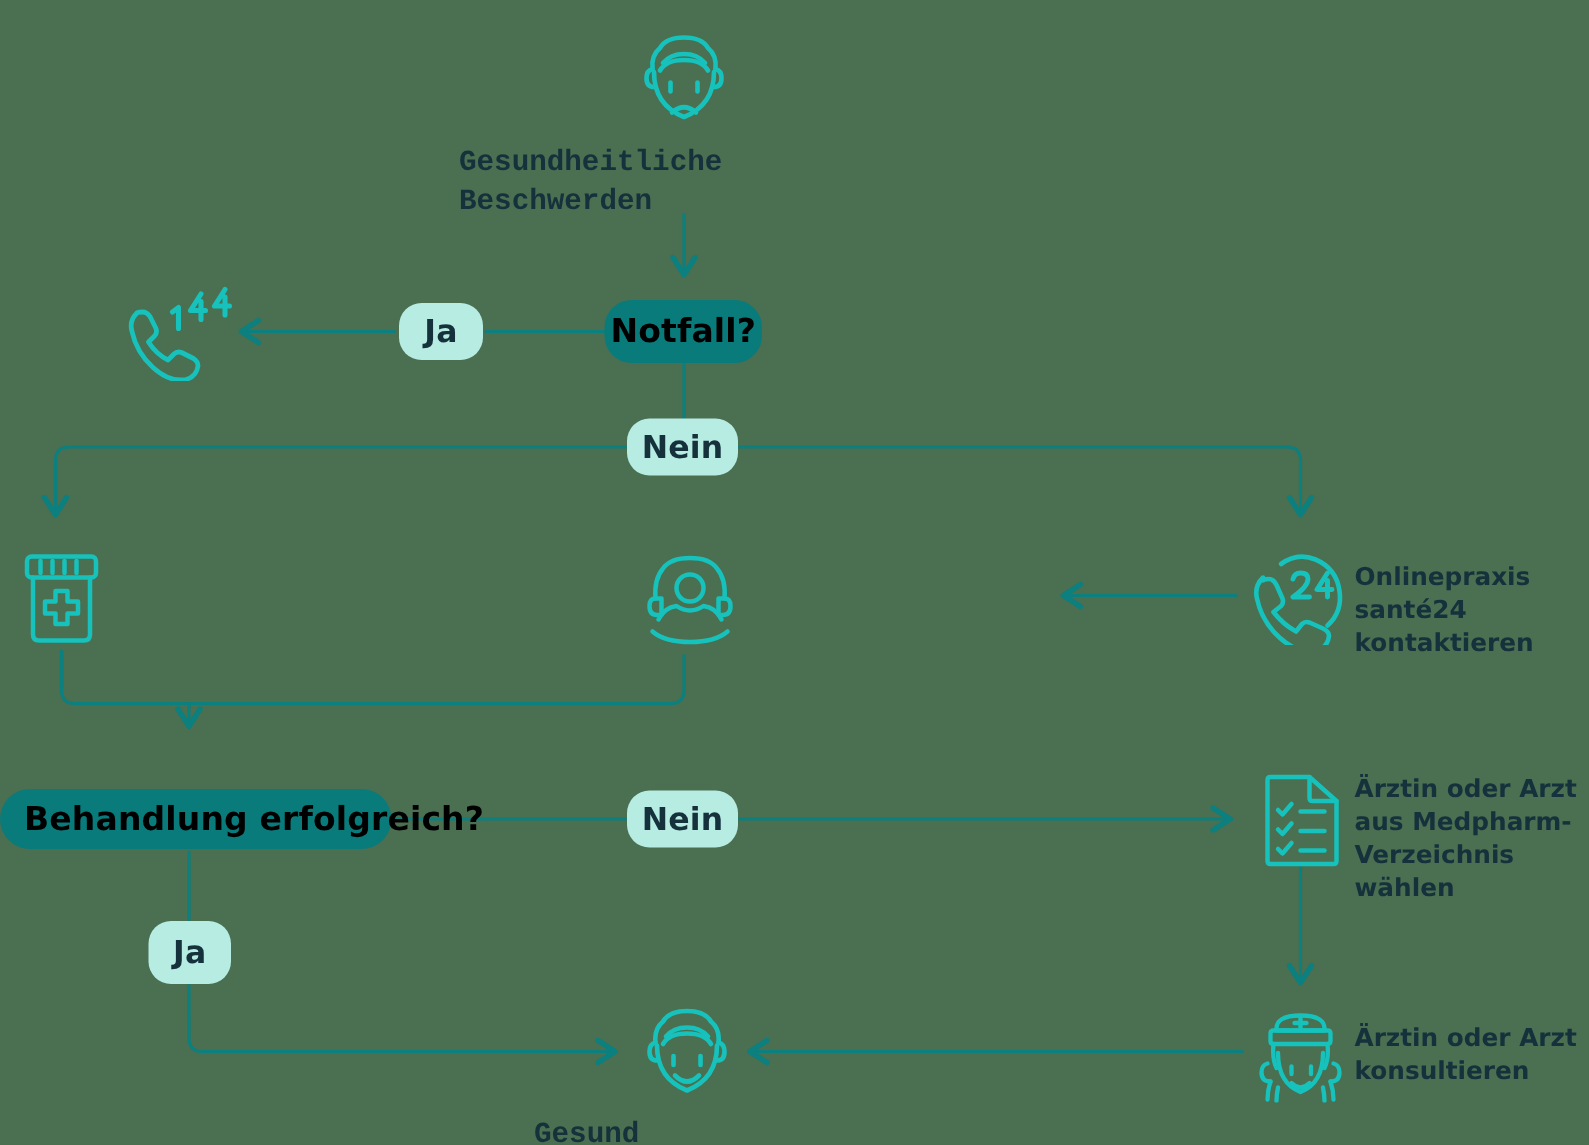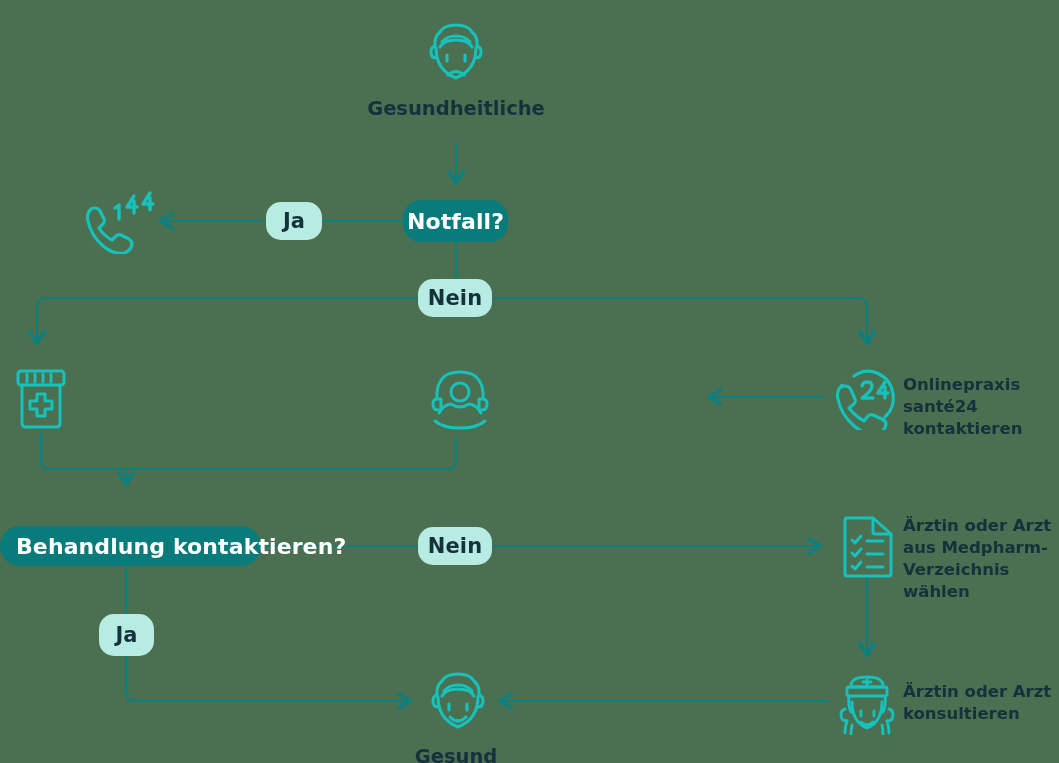--- a/index.html
+++ b/index.html
@@ -16,31 +16,31 @@
   
   .pill{
     position:absolute;
     display:flex;align-items:center;justify-content:center;
     box-sizing:border-box;
     border-radius:14px;
     font-weight:700;
     letter-spacing:.1px;
     white-space:nowrap;
   }
-  .pill-dark{background:#0a7b7b;color:#ffffff;font-size:22px;border-radius:18px;}
+  .pill-dark{background:#0a7b7b;color:#000000;font-size:22px;border-radius:18px;}
   .pill-light{background:#b7ece3;color:#15313c;font-size:21px;border-radius:15px;}
 
   
   .cap{
     position:absolute;
     color:#15313c;
     font-weight:700;
     line-height:1.33;
   }
-  .cap-center{text-align:center;}
+  .cap-center{font-family:Liberation Mono, monospace;}
   .cap-16{font-size:16.5px;}
   .cap-19{font-size:19.5px;}
 
   .icon{position:absolute;}
   .icon svg{display:block;}
 </style>
 </head>
 <body>
 
 <div id="stage">
@@ -90,20 +90,21 @@
       <path d="M13 30 q0 22 20 30 q20-8 20-30"></path>
       <path d="M17 29 q4-7 16-7 q12 0 16 7"></path>
       <path d="M19 24 q5-6 14-6 q9 0 14 6"></path>
       <line x1="24" y1="37" x2="24" y2="43"></line>
       <line x1="42" y1="37" x2="42" y2="43"></line>
       <path d="M25 57 q8-7 16 0"></path>
     </svg>
   </div>
   <div class="cap cap-center cap-19" style="left:306px;top:96px;width:300px;">
     <div>Gesundheitliche</div>
+    <div>Beschwerden</div>
   </div>
 
   <div class="pill pill-dark" style="left:403px;top:200px;width:105px;height:42px;">Notfall?</div>
 
   <div class="pill pill-light" style="left:266px;top:202px;width:56px;height:38px;">Ja</div>
 
   <div class="pill pill-light" style="left:418px;top:279px;width:74px;height:38px;">Nein</div>
 
   <div class="icon" style="left:82px;top:190px;">
     <svg width="74" height="64" viewBox="0 0 74 64" fill="none" stroke="#16c2bb" stroke-width="3.2" stroke-linecap="round" stroke-linejoin="round">
@@ -149,21 +150,21 @@
         <path d="M30 22 q1-4 5-4 q5 0 5 4 q0 5-10 12 l11 0"></path>
         <path d="M53 18 l-7 11 l10 0 M53 23 l0 11"></path>
       </g>
     </svg>
   </div>
   <div class="cap cap-16" style="left:903px;top:374px;width:175px;">
     <div>Onlinepraxis santé24</div>
     <div>kontaktieren</div>
   </div>
 
-  <div class="pill pill-dark" style="left:0px;top:526px;width:261px;height:40px;border-radius:20px;justify-content:flex-start;padding-left:16px;">Behandlung kontaktieren?</div>
+  <div class="pill pill-dark" style="left:0px;top:526px;width:261px;height:40px;border-radius:20px;justify-content:flex-start;padding-left:16px;">Behandlung erfolgreich?</div>
 
   <div class="pill pill-light" style="left:418px;top:527px;width:74px;height:38px;">Nein</div>
 
   <div class="pill pill-light" style="left:99px;top:614px;width:55px;height:42px;">Ja</div>
 
   <div class="icon" style="left:841px;top:515px;">
     <svg width="54" height="64" viewBox="0 0 54 64" fill="none" stroke="#16c2bb" stroke-width="3" stroke-linecap="round" stroke-linejoin="round">
       <path d="M4 5 q0-2 2-2 l26 0 l18 16 l0 40 q0 2-2 2 l-42 0 q-2 0-2-2z"></path>
       <path d="M32 3 l0 14 q0 2 2 2 l16 0"></path>
       <path d="M11 25 l3 3 l6-7"></path>

